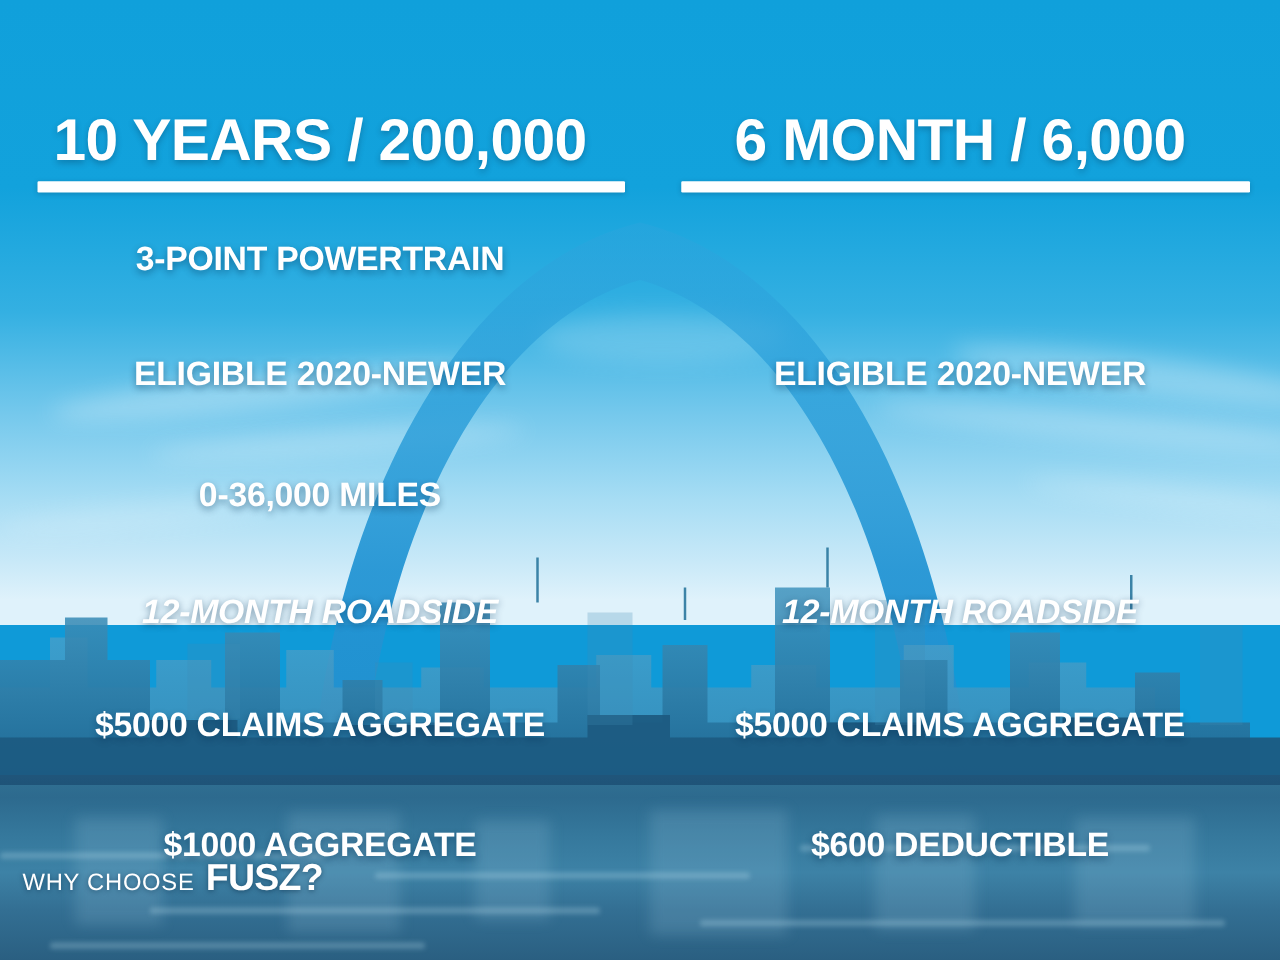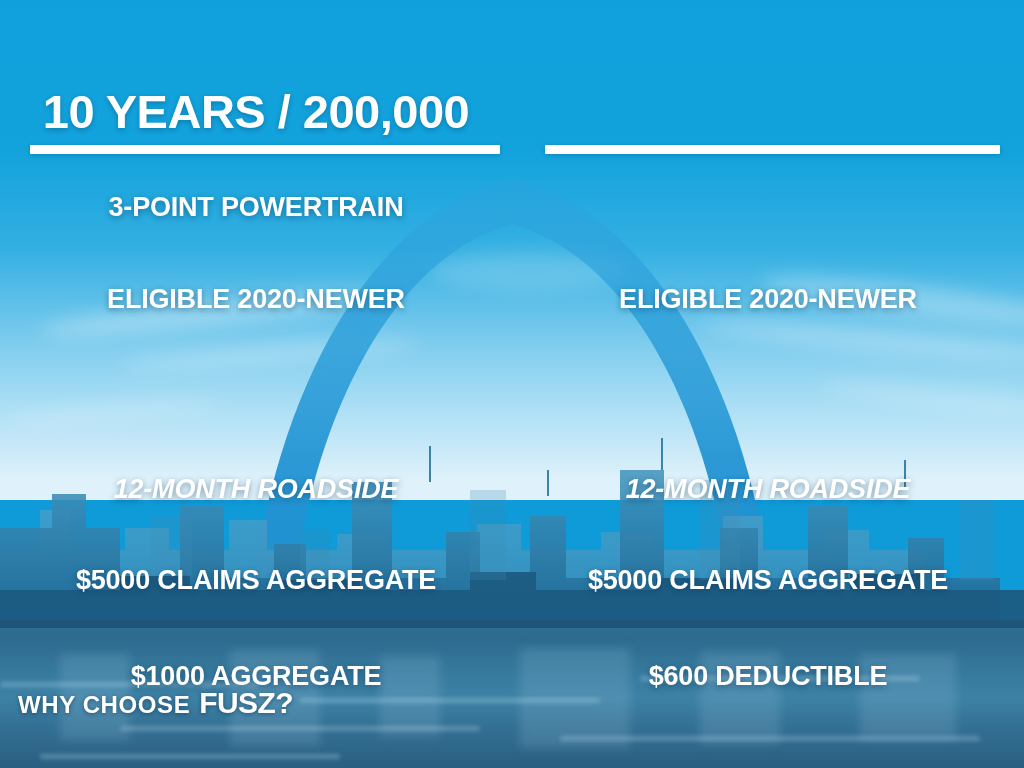--- a/index.html
+++ b/index.html
@@ -106,21 +106,21 @@
   .i5 { top:661px; }
 
   
   .brand {
     position:absolute; left:18px; bottom:14px;
     color:#ffffff; white-space:nowrap;
     display:flex; align-items:baseline; gap:9px;
     text-shadow:0 1px 4px rgba(0,30,55,0.5);
   }
   .brand-why {
-    font-size:24px; font-weight:bold;
+    font-size:19px; font-weight:normal;
     letter-spacing:0.6px;
   }
   .brand-name {
     font-size:30px; font-weight:bold;
     letter-spacing:-0.6px;
   }
 </style>
 </head>
 <body>
 
@@ -205,26 +205,28 @@
   </div>
 
   <div class="content">
 
     <div class="col col-left">
       <div class="headline">10 YEARS / 200,000</div>
       <div class="rule"></div>
 
       <div class="item i0">3-POINT POWERTRAIN</div>
       <div class="item i1">ELIGIBLE 2020-NEWER</div>
+      <div class="item i2">0-36,000 MILES</div>
       <div class="item i3">12-MONTH ROADSIDE</div>
       <div class="item i4">$5000 CLAIMS AGGREGATE</div>
       <div class="item i5">$1000 AGGREGATE</div>
     </div>
 
     <div class="col col-right">
+      <div class="headline">6 MONTH / 6,000</div>
       <div class="rule"></div>
 
       <div class="item i1">ELIGIBLE 2020-NEWER</div>
       <div class="item i3">12-MONTH ROADSIDE</div>
       <div class="item i4">$5000 CLAIMS AGGREGATE</div>
       <div class="item i5">$600 DEDUCTIBLE</div>
     </div>
 
     <div class="brand">
       <span class="brand-why">WHY CHOOSE</span>

